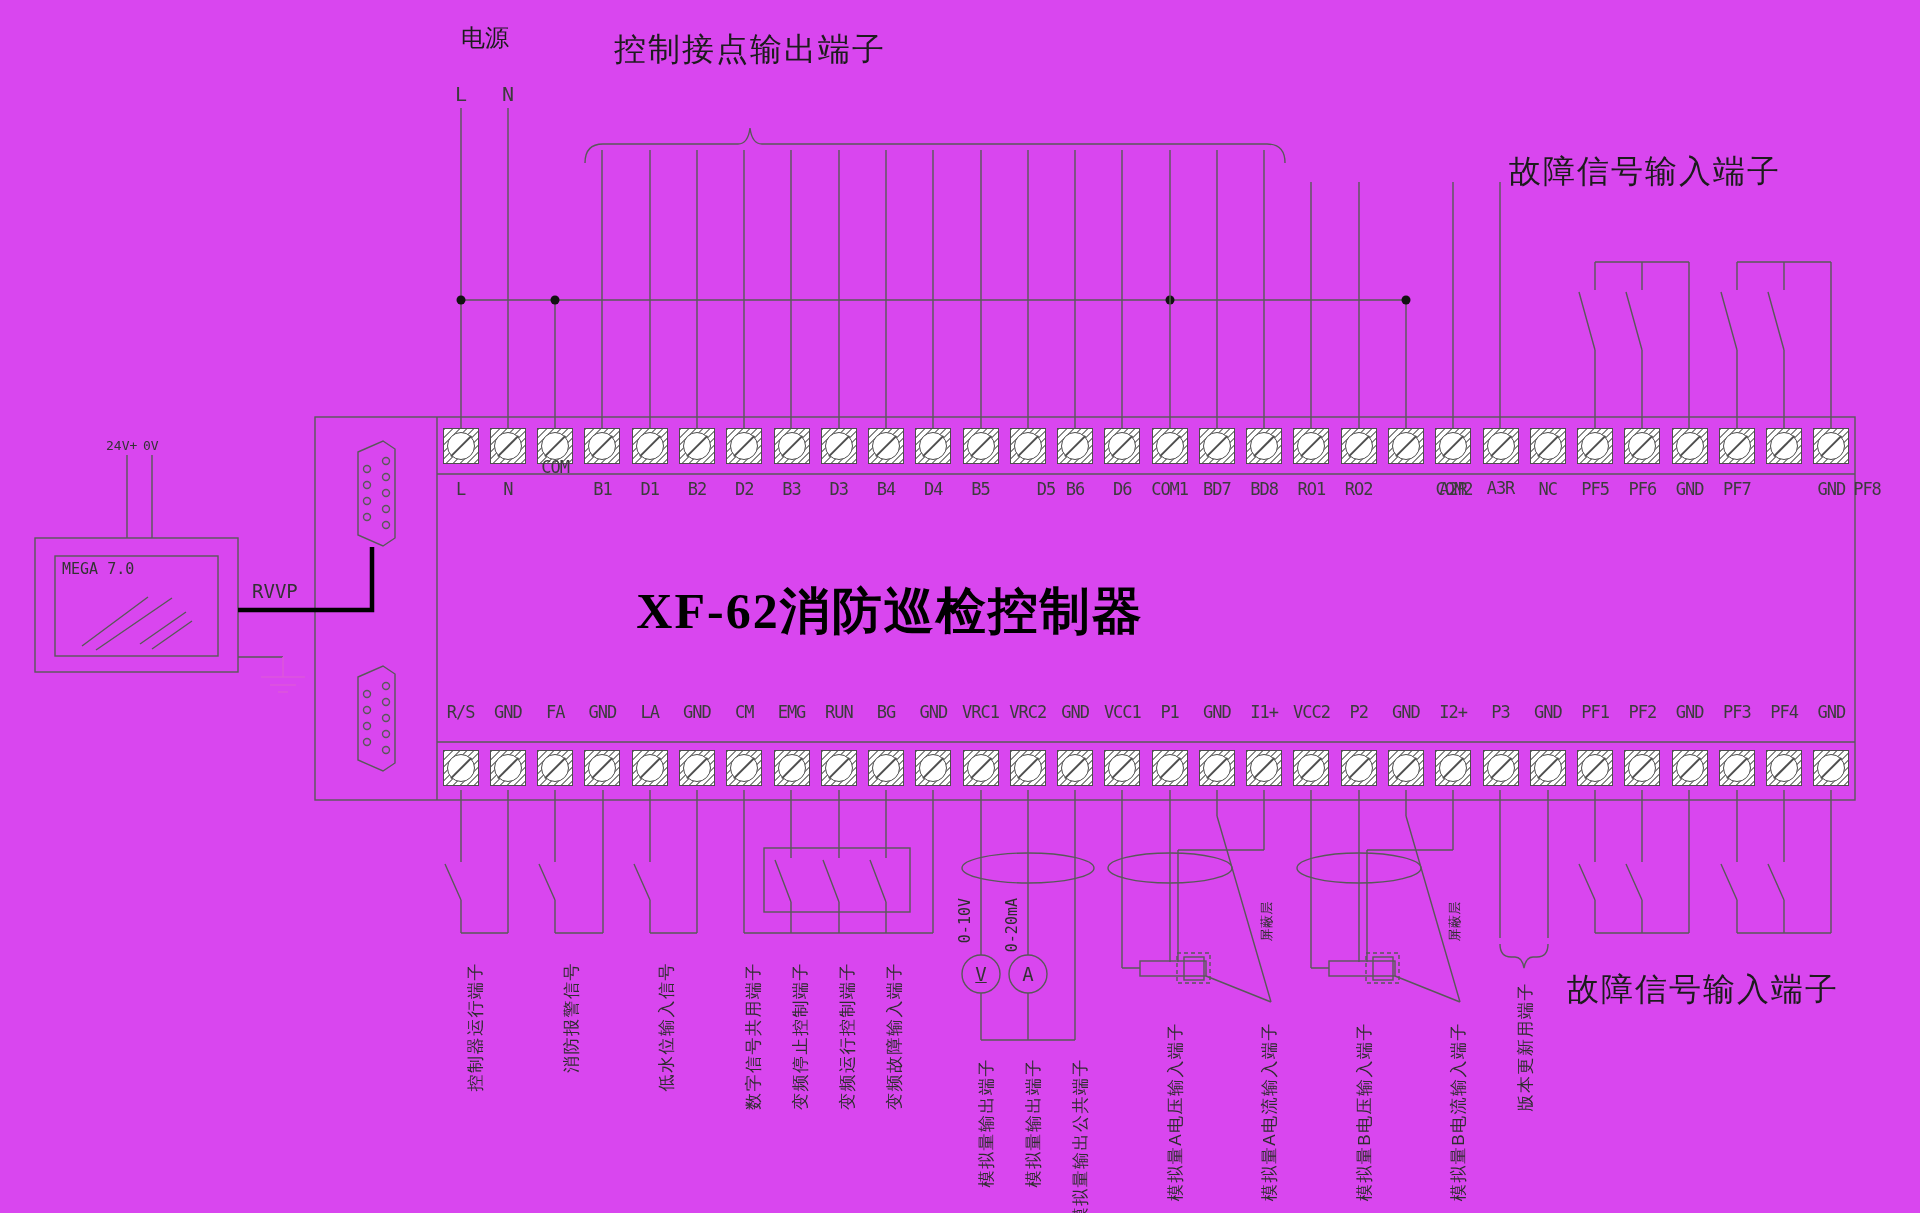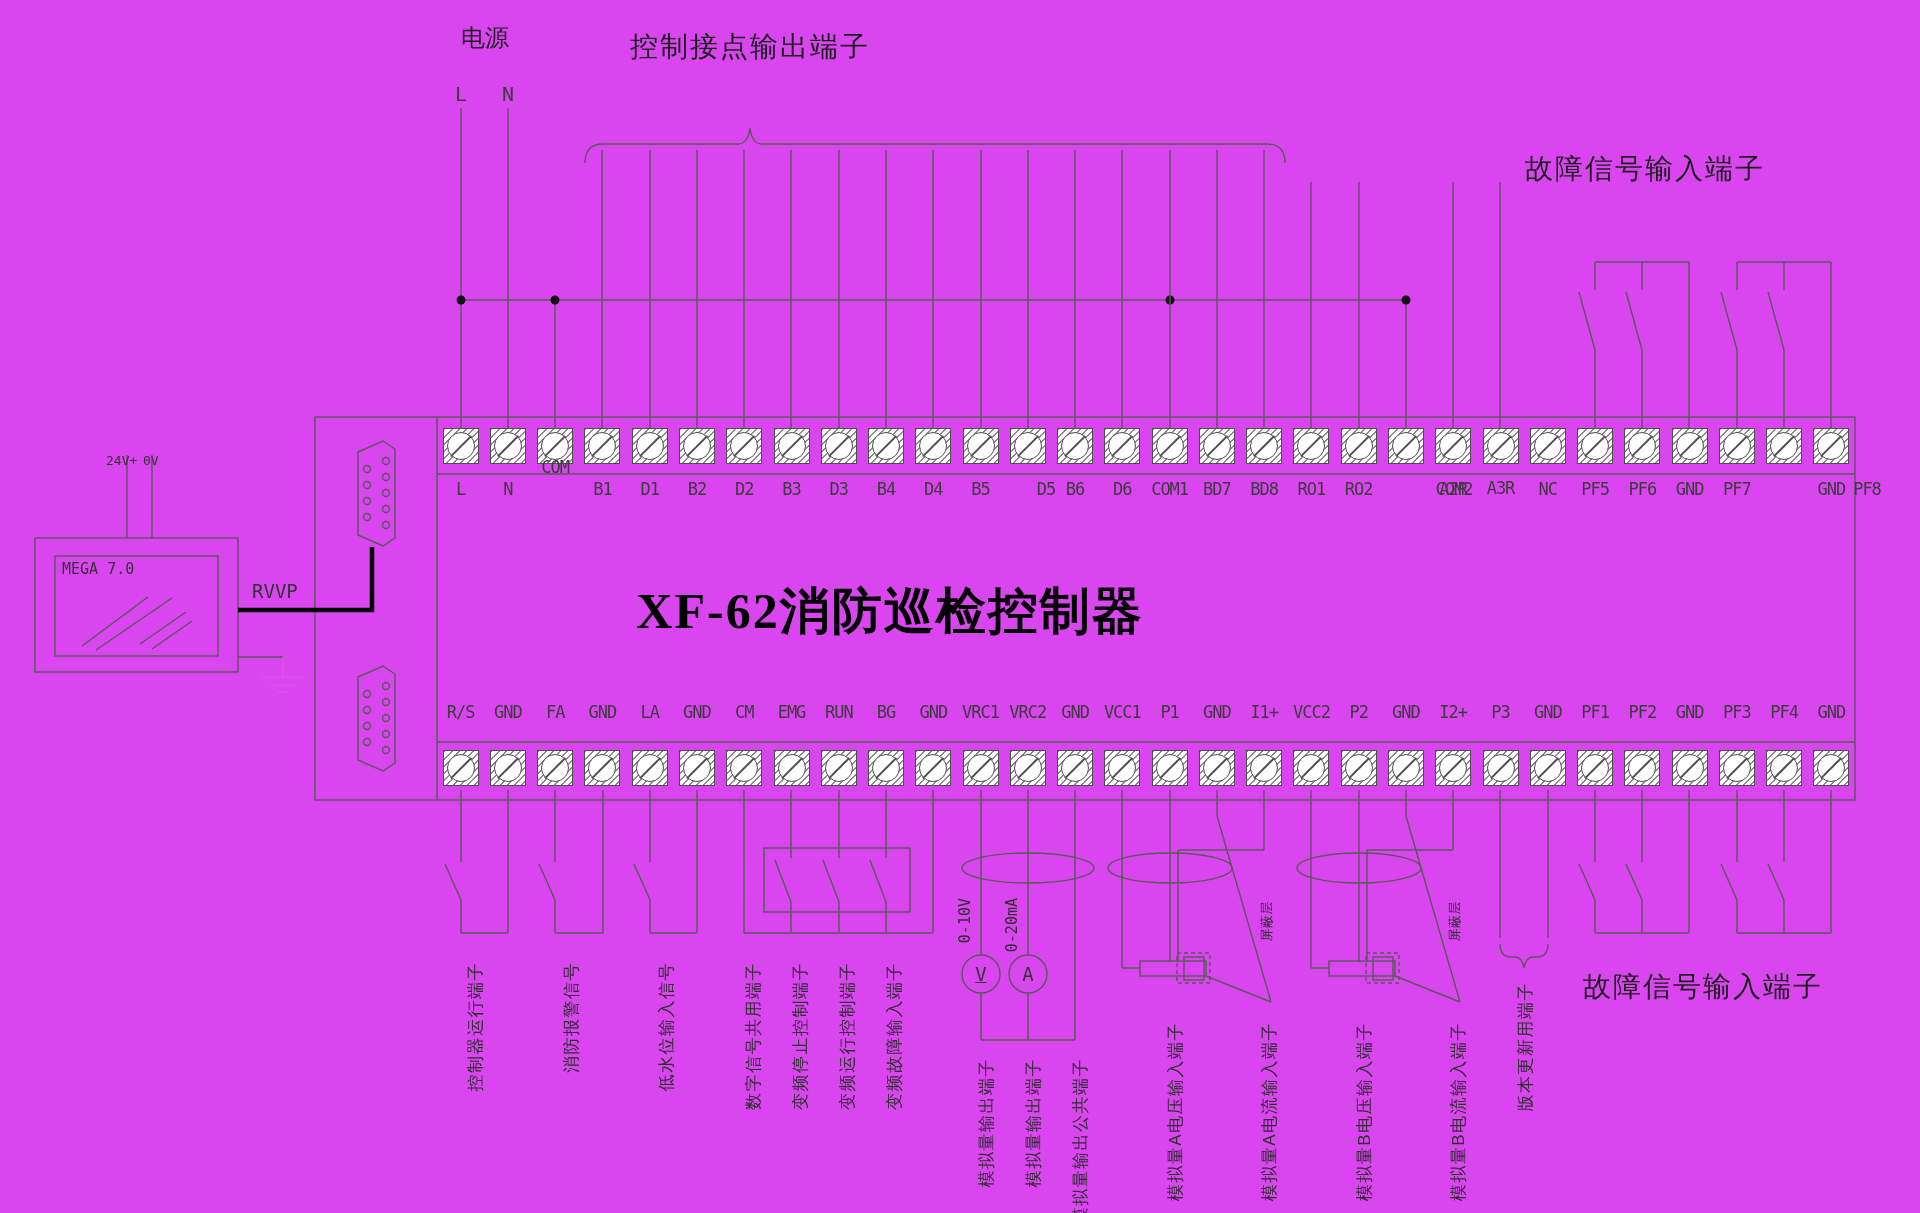--- a/index.html
+++ b/index.html
@@ -14,25 +14,25 @@
   .screw::before { content:''; position:absolute; left:50%; top:50%; width:26px; height:26px;
            transform:translate(-50%,-50%); background:#fff; border:1.6px solid #4e4e4e; border-radius:50%; }
   .screw::after { content:''; position:absolute; left:50%; top:50%; width:29px; height:1.6px;
            background:#4e4e4e; transform:translate(-50%,-50%) rotate(-45deg); }
 
   .tlabel { position:absolute; width:48px; text-align:center; color:#3c3c3c;
             font:17px "DejaVu Sans Mono", monospace; letter-spacing:-1px; }
 
   .hl { position:absolute; color:#1c1c1c; }
   .lab-power { font-size:24px; }
-  .lab-big { font-size:28px; letter-spacing:2px; }
+  .lab-big { font-size:32px; letter-spacing:2px; }
   .lab-ln { font:20px "DejaVu Sans Mono", monospace; color:#3c3c3c; }
   .title { font:600 50px "Liberation Serif", serif; letter-spacing:2px; text-align:center; color:#000; }
   .mono-s { font:15px "DejaVu Sans Mono", monospace; color:#333; }
-  .mono-xs { font:13px "DejaVu Sans Mono", monospace; color:#333;margin-top:15px; }
+  .mono-xs { font:13px "DejaVu Sans Mono", monospace; color:#333; }
 
   
   .vl { position:absolute; }
   .vl > span { display:inline-block; white-space:nowrap; transform-origin:0 0;
                transform:rotate(-90deg) translateX(-100%);
                font:17px "Liberation Sans", sans-serif; color:#2e2e2e; letter-spacing:1.5px; }
   .vl.small > span { font-size:13px; letter-spacing:0.5px; }
   .vl.mono > span { font:15px "DejaVu Sans Mono", monospace; letter-spacing:0; }
 
   .meterletter { position:absolute; width:22px; text-align:center;

